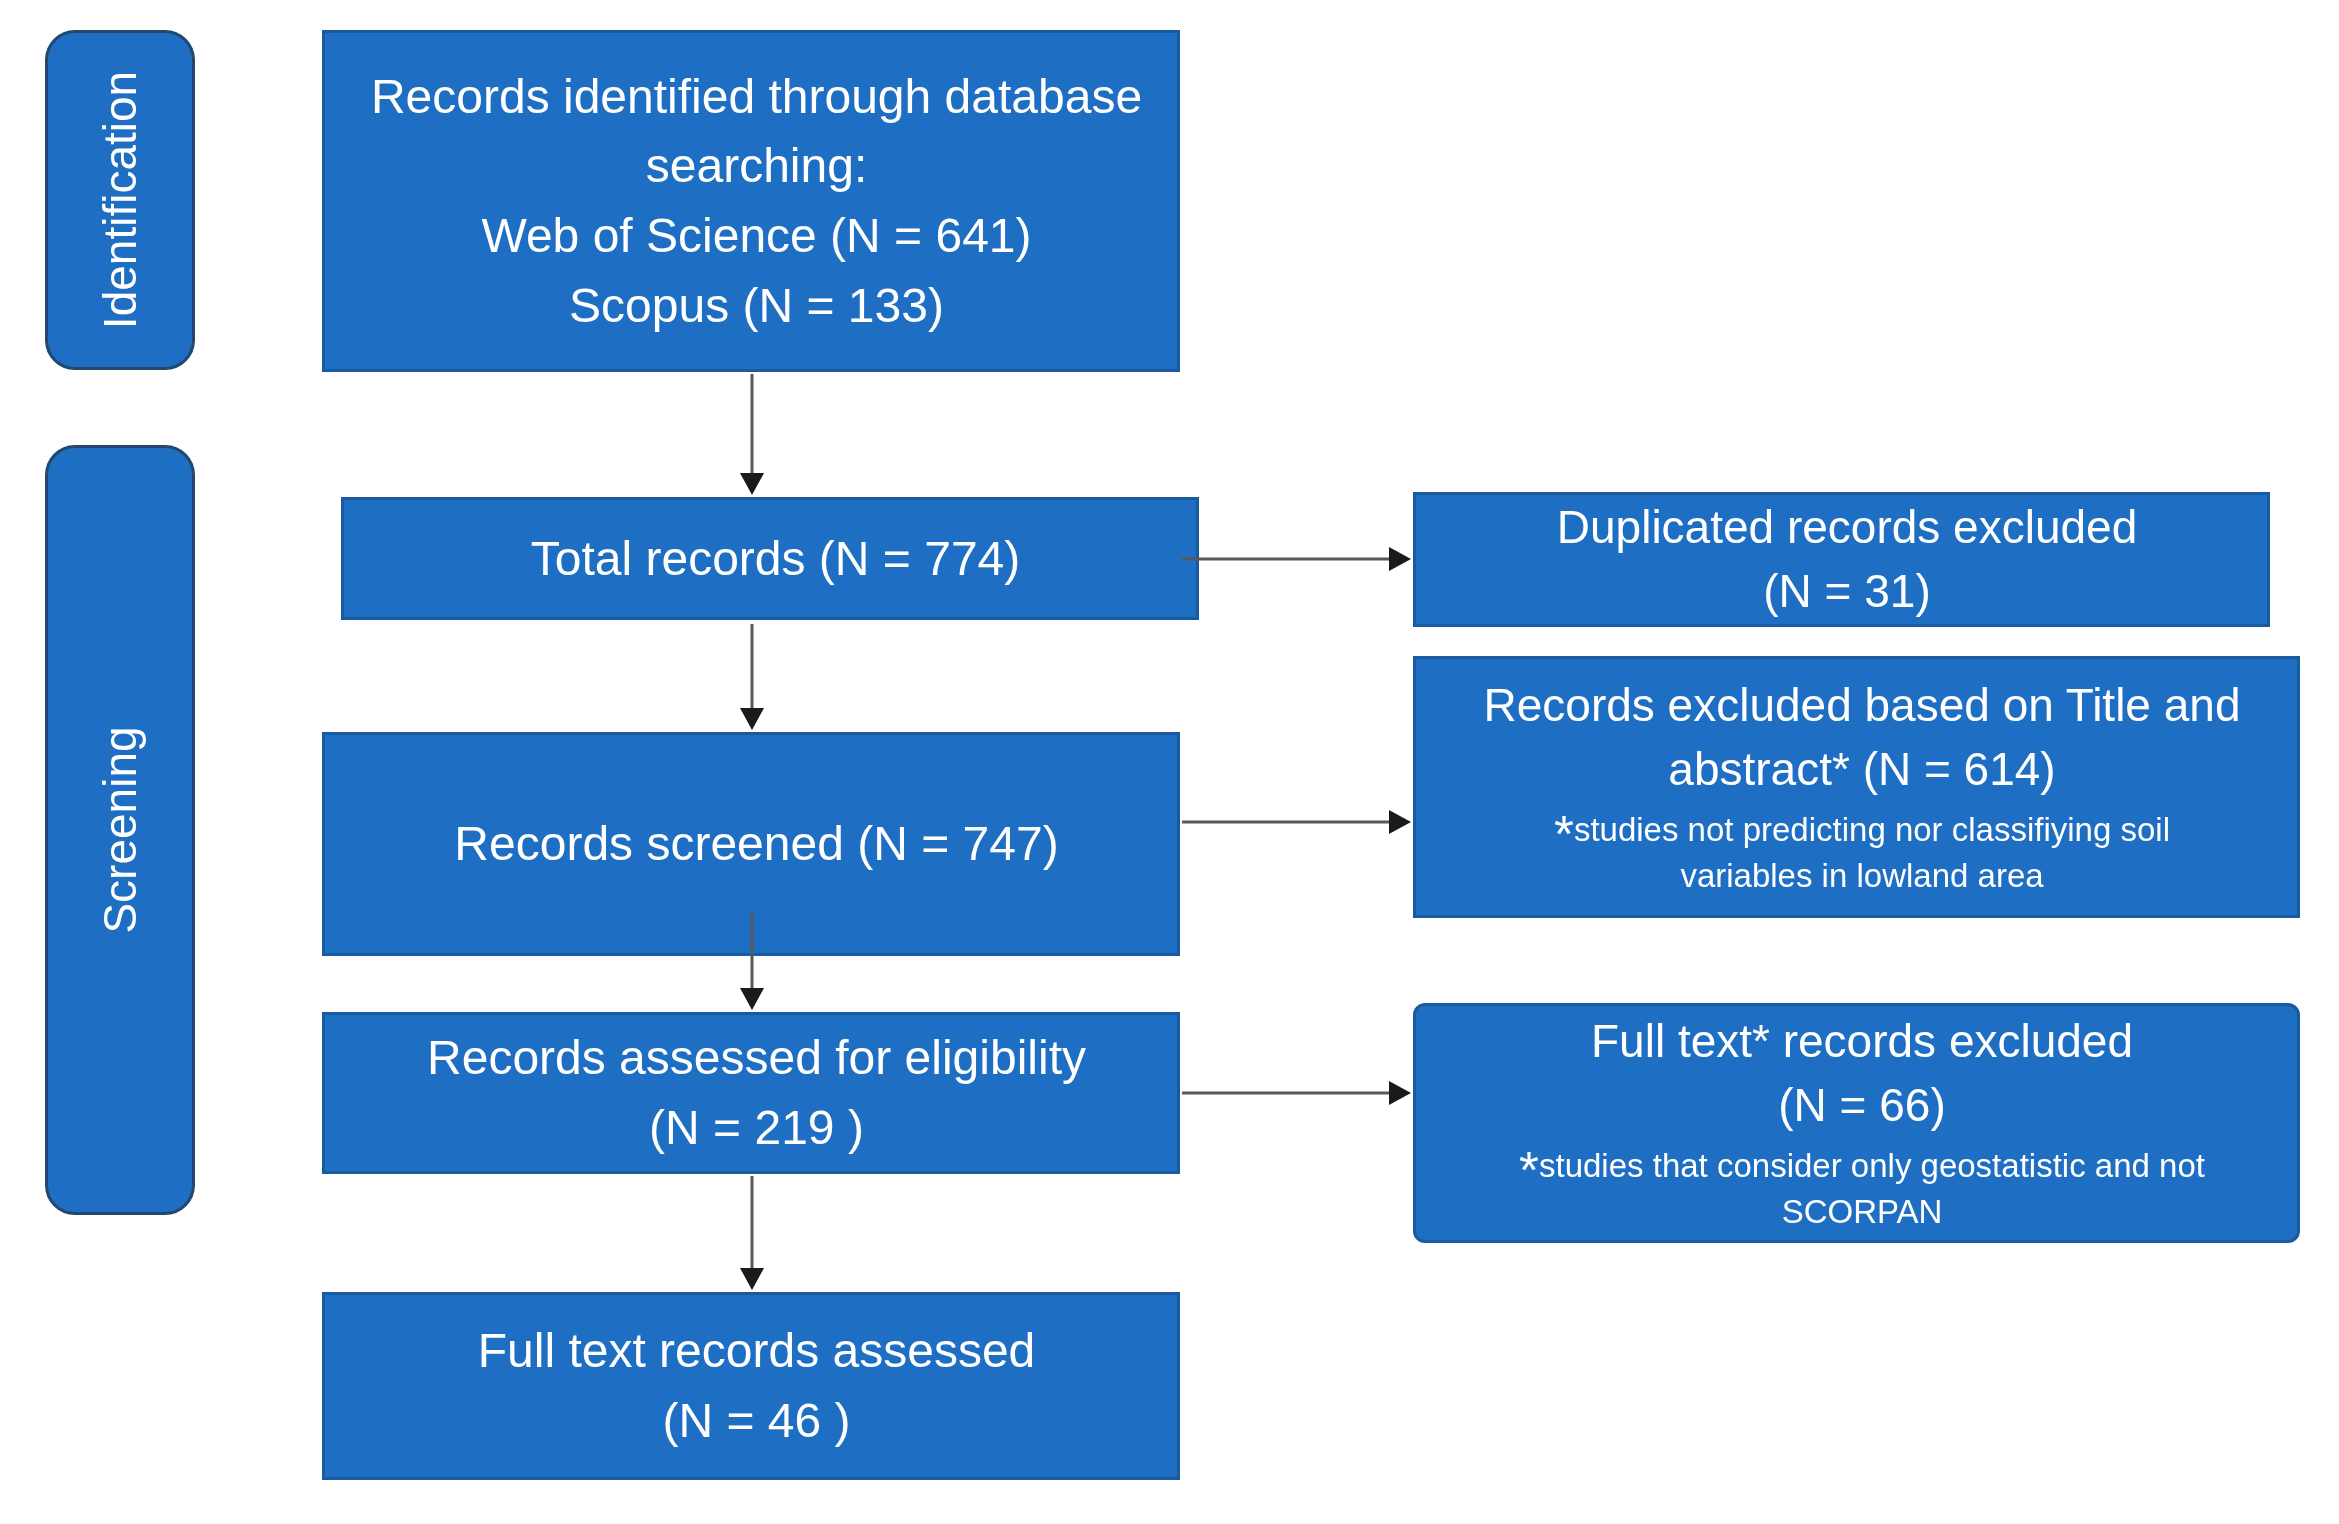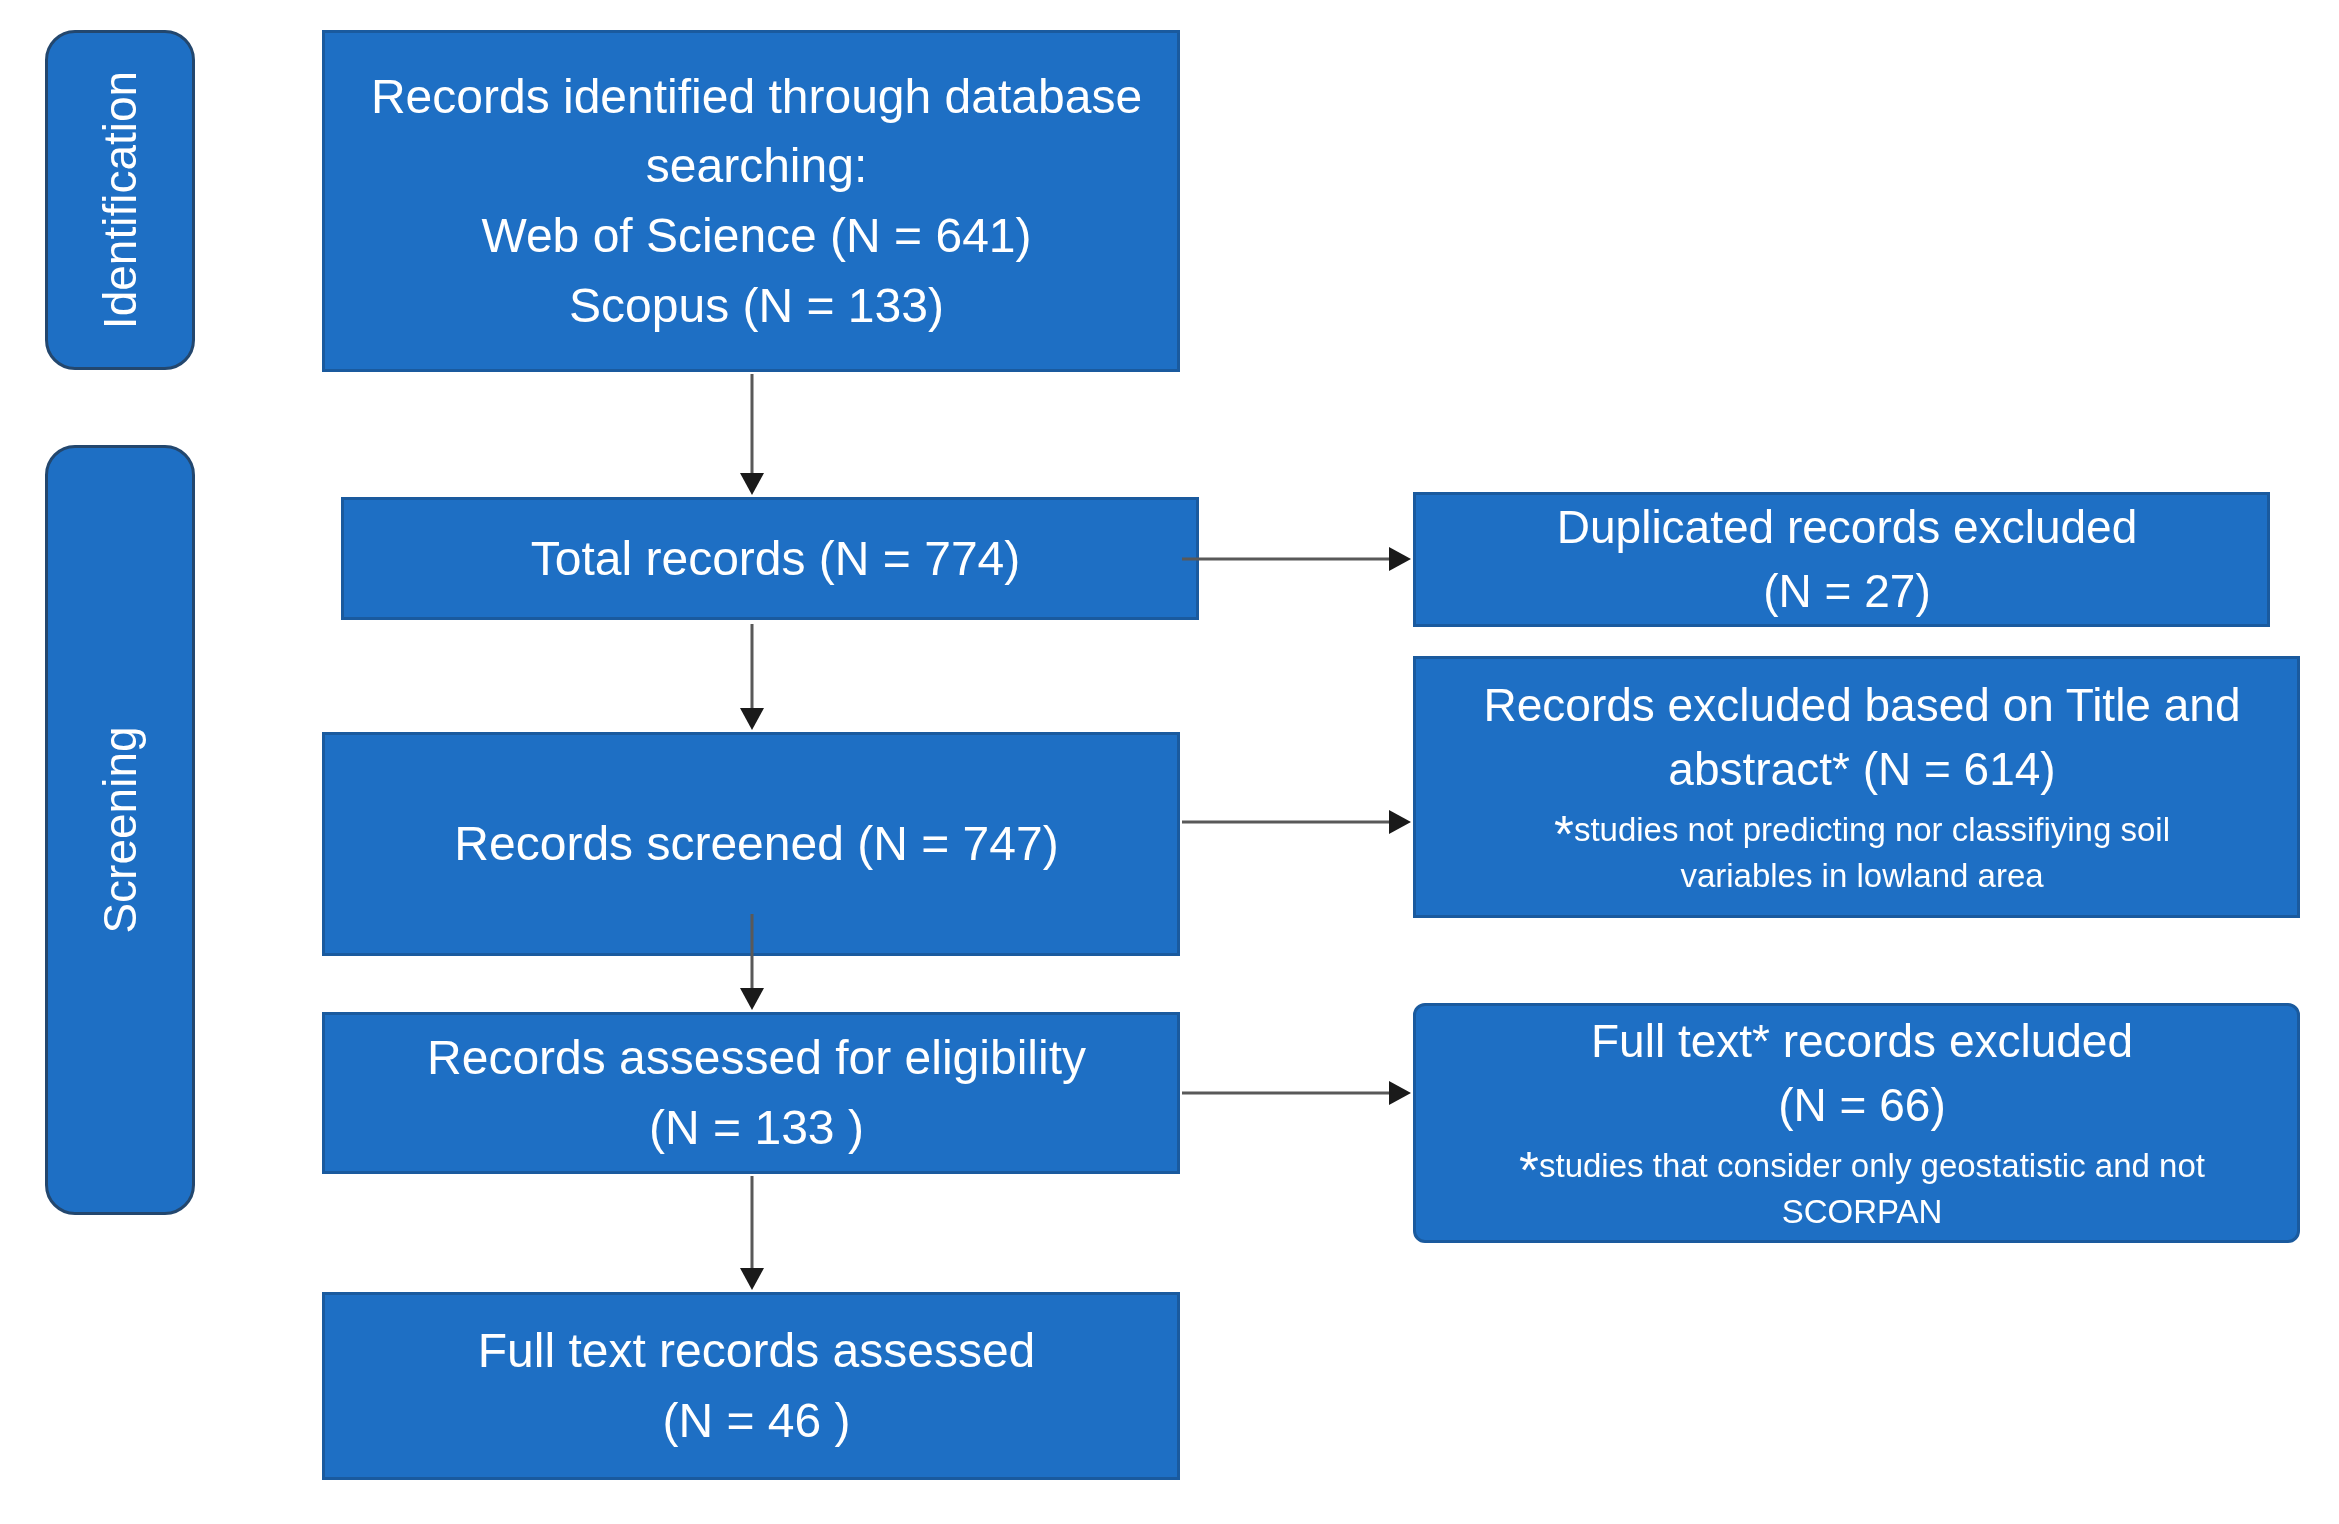--- a/index.html
+++ b/index.html
@@ -156,30 +156,30 @@
 Scopus (N = 133)</div>
   </div>
   <div class="box" id="box-total">
     <div class="body-text">Total records (N = 774)</div>
   </div>
   <div class="box" id="box-screened">
     <div class="body-text">Records screened (N = 747)</div>
   </div>
   <div class="box" id="box-eligibility">
     <div class="body-text">Records assessed for eligibility
-(N = 133 )</div>
+(N = 219 )</div>
   </div>
   <div class="box" id="box-fulltext">
     <div class="body-text">Full text records assessed
 (N = 46 )</div>
   </div>
 
   <div class="box" id="excl-duplicates">
     <div class="title-text">Duplicated records excluded
-(N = 27)</div>
+(N = 31)</div>
   </div>
   <div class="box" id="excl-title-abstract">
     <div class="title-text">Records excluded based on Title and
 abstract* (N = 614)</div>
     <div class="note-text"><span class="note-star">*</span><span>studies not predicting nor classifiying soil
 variables in lowland area</span></div>
   </div>
   <div class="box" id="excl-fulltext">
     <div class="title-text">Full text* records excluded
 (N = 66)</div>

